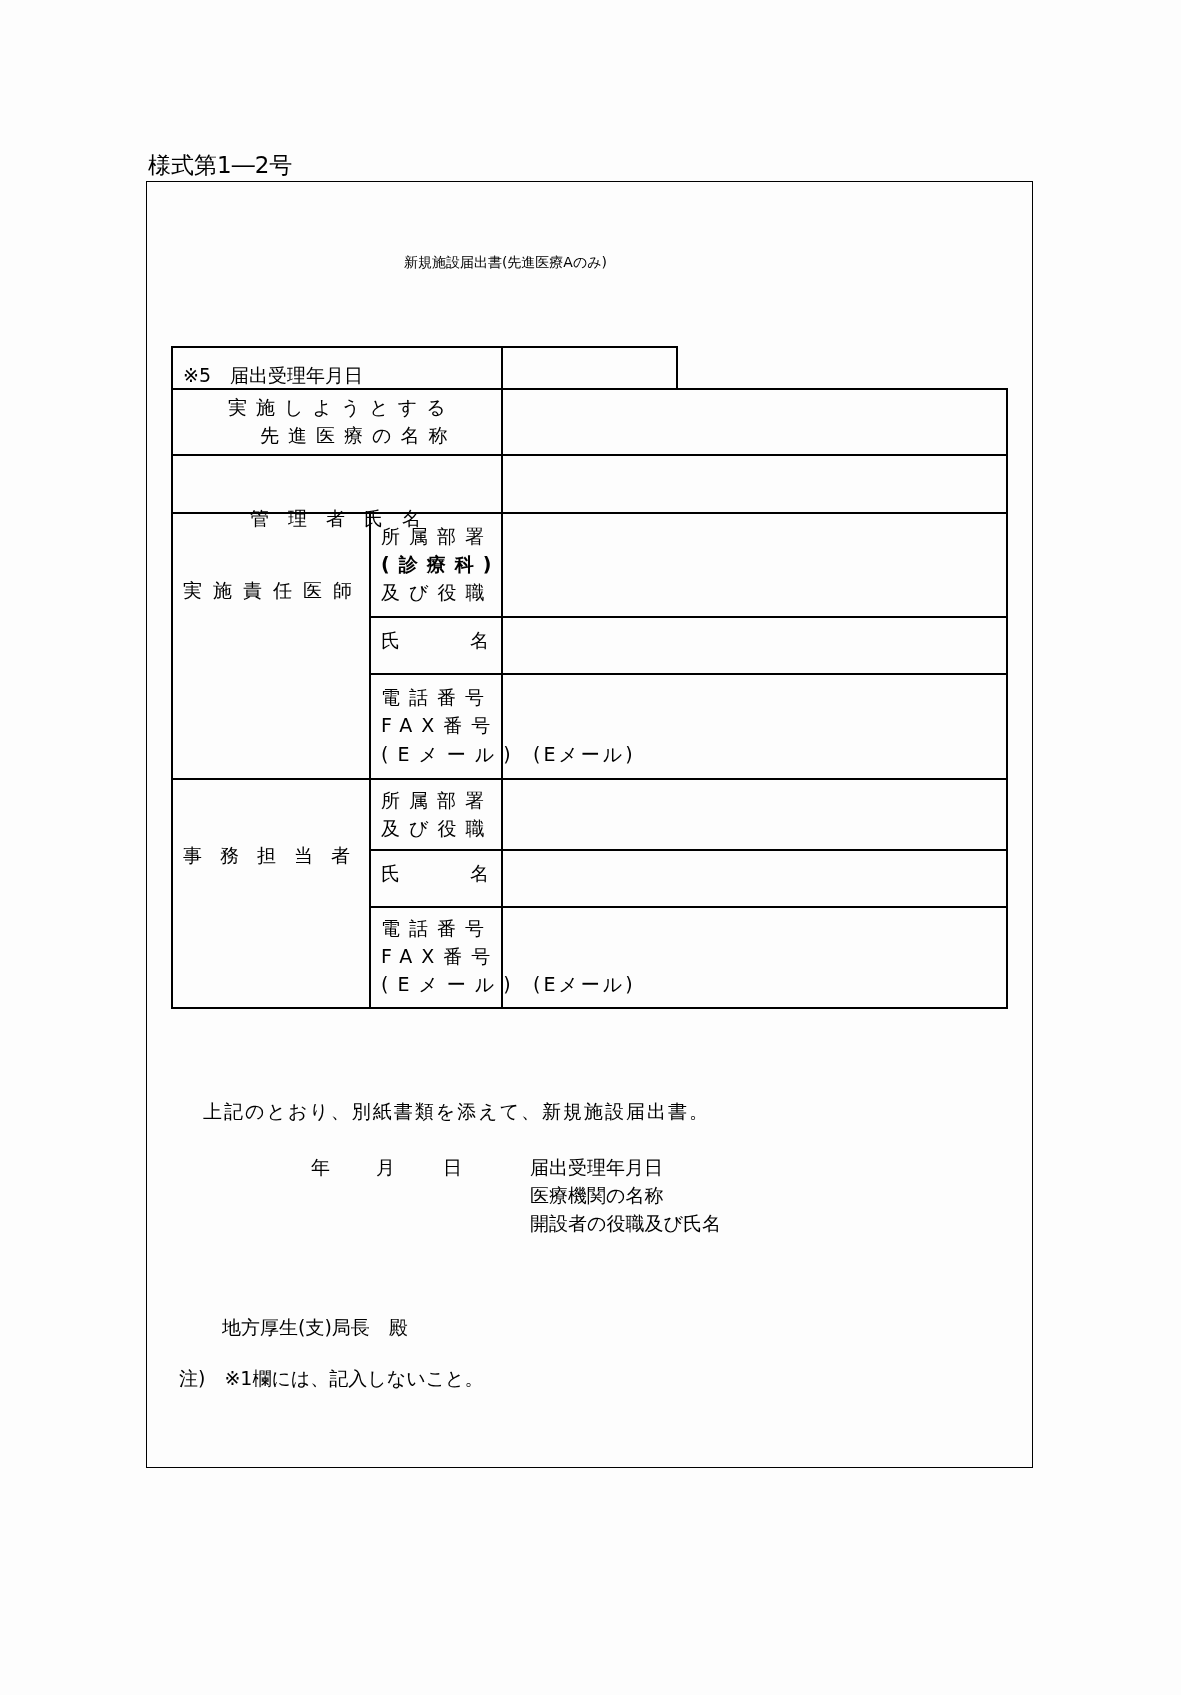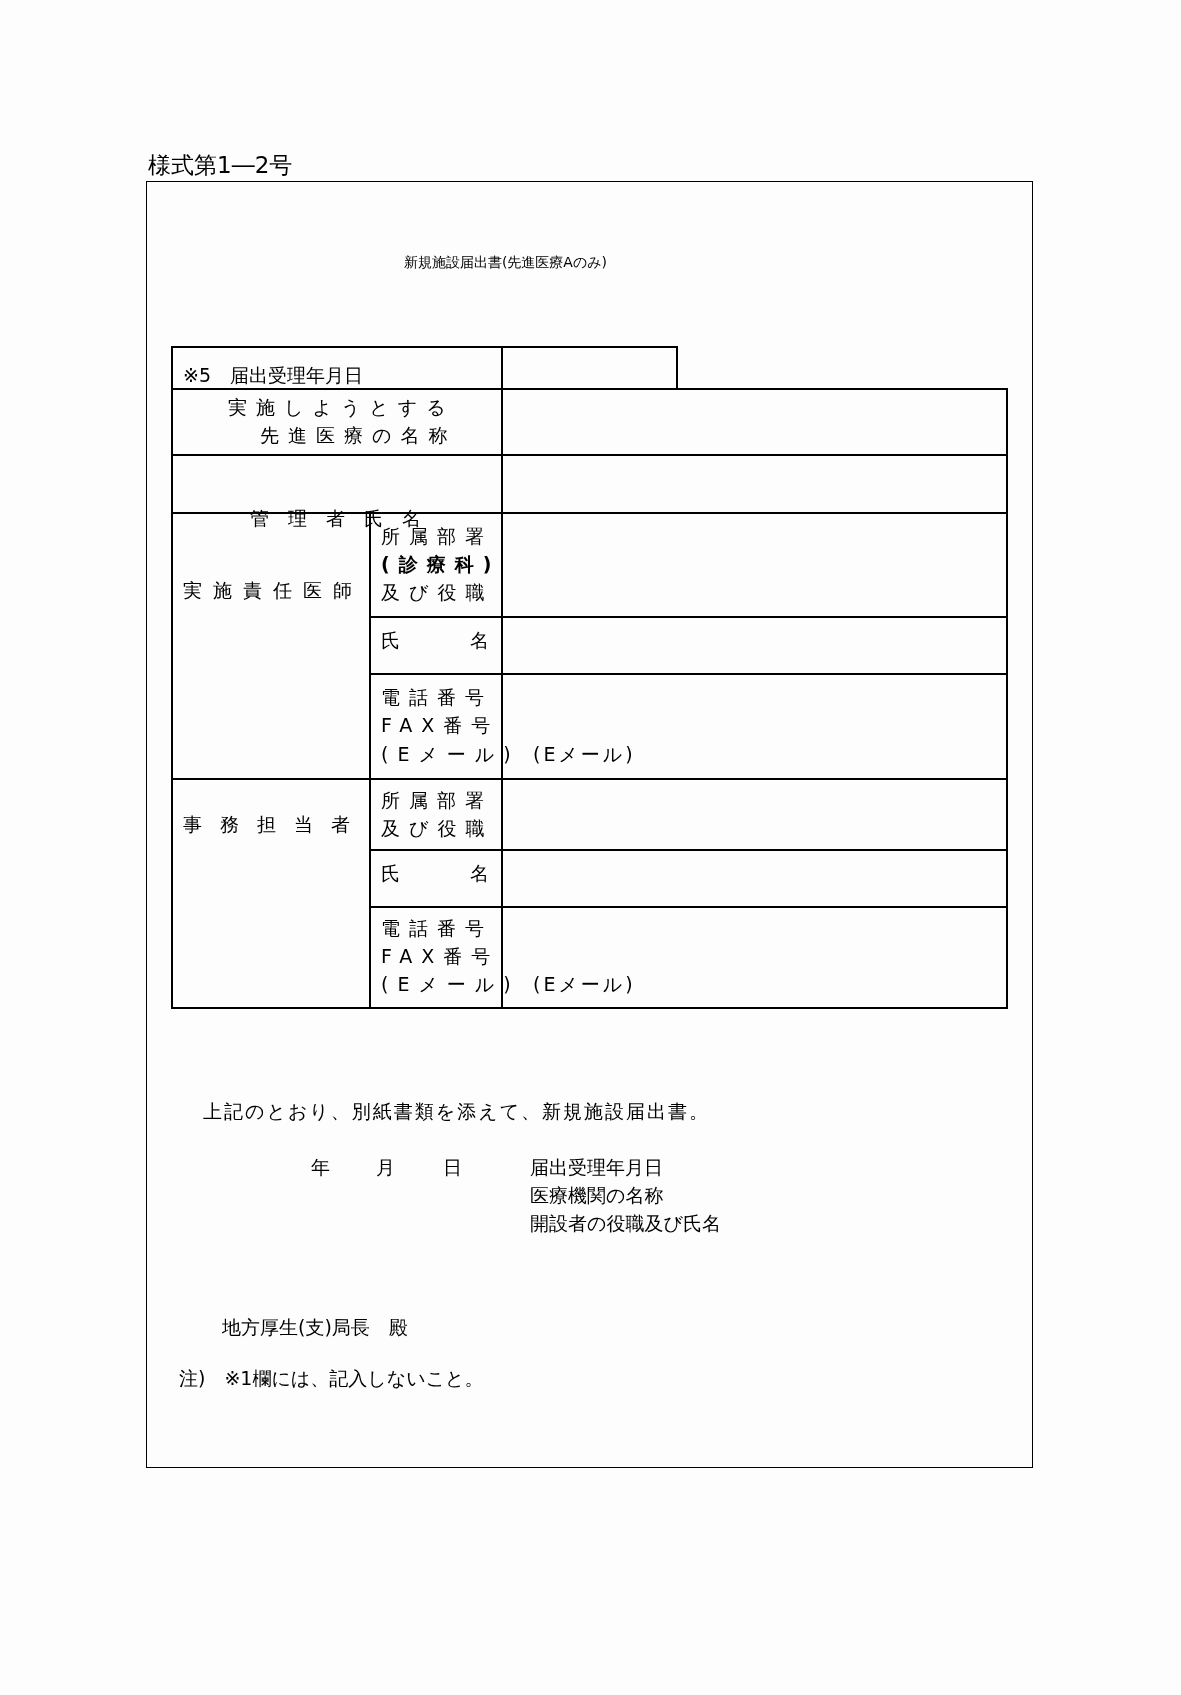--- a/index.html
+++ b/index.html
@@ -60,21 +60,21 @@
   <div class="cell-text" style="left:381px; top:626px;">氏</div>
   <div class="cell-text" style="left:470px; top:626px;">名</div>
   <div class="abs" style="left:502px; top:617px; width:504px; height:56px;"></div>
 
   <div class="cell-text spaced" style="left:381px; top:683px;">電話番号</div>
   <div class="cell-text spaced" style="left:381px; top:711px;">FAX番号</div>
   <div class="cell-text spaced" style="left:381px; top:740px;">(Eメール)</div>
   <div class="abs" style="left:502px; top:674px; width:504px; height:104px;"></div>
   <div class="cell-text" style="left:533px; top:740px; letter-spacing:3px;">(Eメール)</div>
 
-  <div class="cell-text" style="left:183px; top:810px; letter-spacing:18px;">事務担当者</div>
+  <div class="cell-text" style="left:183px; top:841px; letter-spacing:18px;">事務担当者</div>
 
   <div class="cell-text spaced" style="left:381px; top:786px;">所属部署</div>
   <div class="cell-text spaced" style="left:381px; top:814px;">及び役職</div>
   <div class="abs" style="left:502px; top:779px; width:504px; height:70px;"></div>
 
   <div class="cell-text" style="left:381px; top:859px;">氏</div>
   <div class="cell-text" style="left:470px; top:859px;">名</div>
   <div class="abs" style="left:502px; top:850px; width:504px; height:56px;"></div>
 
   <div class="cell-text spaced" style="left:381px; top:914px;">電話番号</div>

